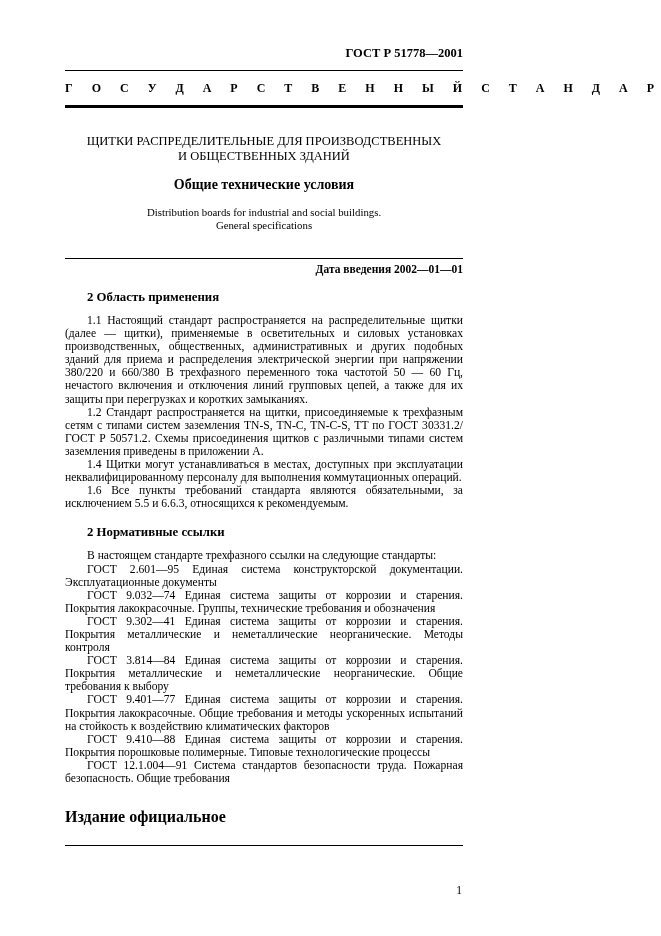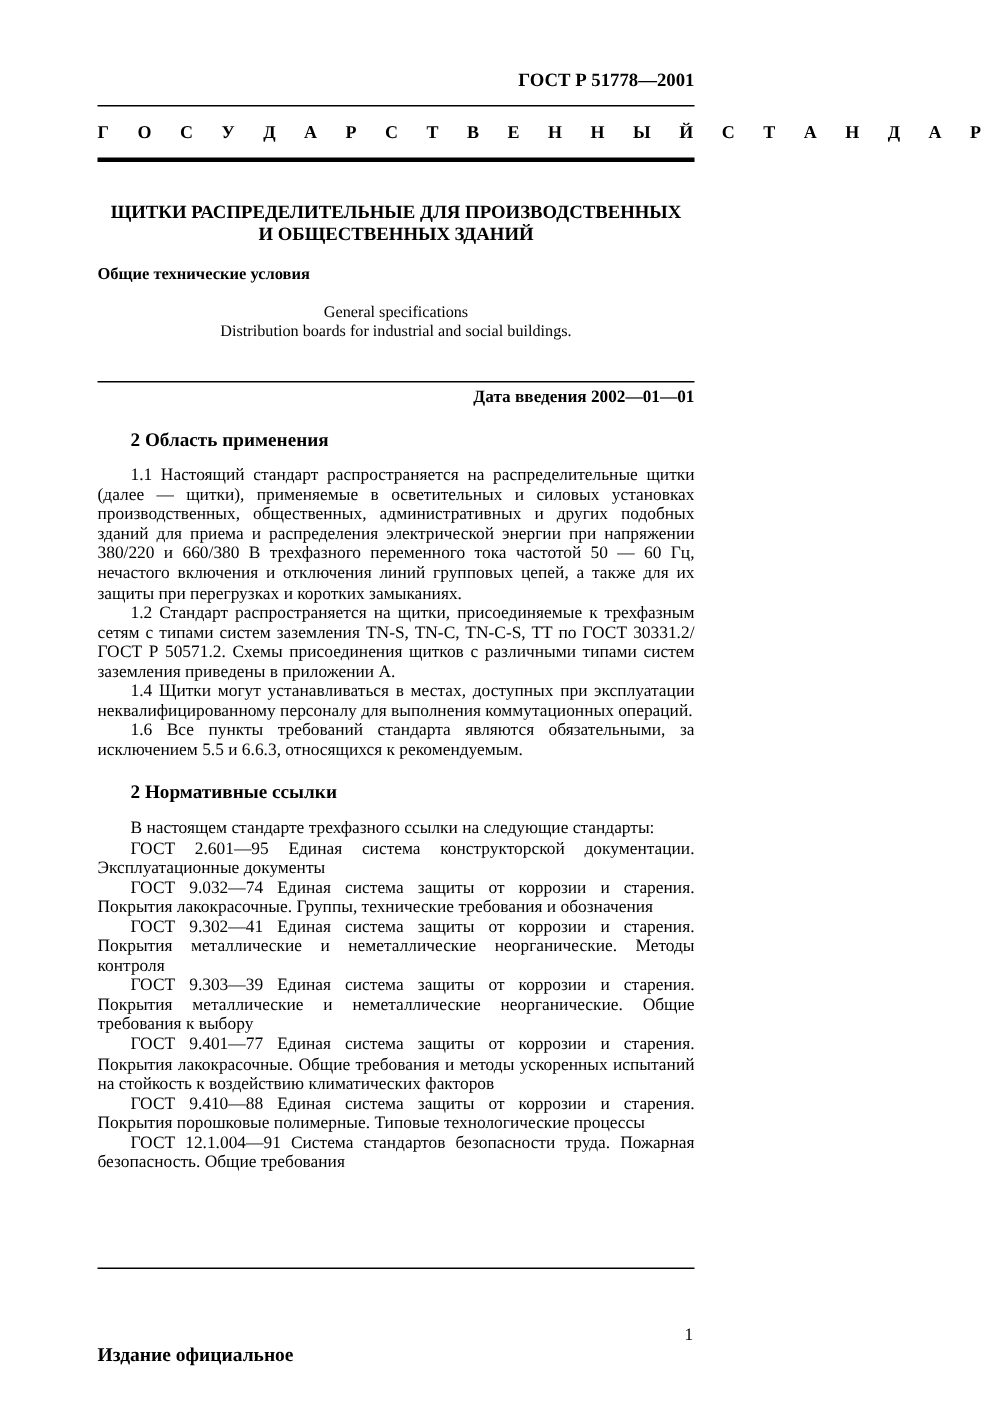--- a/index.html
+++ b/index.html
@@ -30,28 +30,29 @@
     text-align: center;
     font-weight: bold;
     font-size: 12px;
     letter-spacing: 3.5px;
     word-spacing: 9px;
     white-space: nowrap;
   }
   .main-title {
     margin-top: 26px;
     text-align: center;
-    font-weight: bold;
+    font-weight: normal;
     font-size: 12.5px;
     line-height: 14.5px;
   }
   .subtitle {
     margin-top: 14px;
+    text-align: center;
     font-weight: bold;
-    font-size: 11px;
+    font-size: 14px;
   }
   .english-title {
     margin-top: 13px;
     text-align: center;
     font-size: 10.8px;
     line-height: 12.5px;
   }
   .date-rule { margin-top: 27px; }
   .effective-date {
     margin-top: 4px;
@@ -72,23 +73,23 @@
     text-indent: 22px;
   }
   .footer-rule {
     position: absolute;
     left: 65px; right: 62px;
     top: 845px;
     border: none; border-top: 1px solid #000;
   }
   .official-edition {
     position: absolute;
-    left: 65px; top: 895px;
+    left: 65px; top: 808px;
     font-weight: bold;
-    font-size: 13px;
+    font-size: 16px;
     text-align: center;
   }
   .page-number {
     position: absolute;
     right: 63px; top: 884px;
     font-size: 11.5px;
   }
 </style>
 </head>
 <body>
@@ -104,42 +105,42 @@
   <hr class="rule rule-thick">
 
   <div class="main-title">
     <div>ЩИТКИ РАСПРЕДЕЛИТЕЛЬНЫЕ ДЛЯ ПРОИЗВОДСТВЕННЫХ</div>
     <div>И ОБЩЕСТВЕННЫХ ЗДАНИЙ</div>
   </div>
 
   <div class="subtitle">Общие технические условия</div>
 
   <div class="english-title">
+    <div>Distribution boards for industrial and social buildings.</div>
     <div>General specifications</div>
-    <div>Distribution boards for industrial and social buildings.</div>
   </div>
 
   <hr class="rule date-rule">
 
   <div class="effective-date">Дата введения 2002—01—01</div>
 
   <div class="section-heading">2  Область применения</div>
 
   <p class="para">1.1 Настоящий стандарт распространяется на распределительные щитки (далее — щитки), применяемые в осветительных и силовых установках производственных, общественных, административных и других подобных зданий для приема и распределения электрической энергии при напряжении 380/220 и 660/380 В трехфазного переменного тока частотой 50 — 60 Гц, нечастого включения и отключения линий групповых цепей, а также для их защиты при перегрузках и коротких замыканиях.</p>
   <p class="para">1.2 Стандарт распространяется на щитки, присоединяемые к трехфазным сетям с типами систем заземления TN-S, TN-C, TN-C-S, TT по ГОСТ 30331.2/ГОСТ Р 50571.2. Схемы присоединения щитков с различными типами систем заземления приведены в приложении А.</p>
   <p class="para">1.4 Щитки могут устанавливаться в местах, доступных при эксплуатации неквалифицированному персоналу для выполнения коммутационных операций.</p>
   <p class="para">1.6 Все пункты требований стандарта являются обязательными, за исключением 5.5 и 6.6.3, относящихся к рекомендуемым.</p>
 
   <div class="section-heading">2  Нормативные ссылки</div>
 
   <p class="para">В настоящем стандарте трехфазного ссылки на следующие стандарты:</p>
   <p class="para">ГОСТ 2.601—95 Единая система конструкторской документации. Эксплуатационные документы</p>
   <p class="para">ГОСТ 9.032—74 Единая система защиты от коррозии и старения. Покрытия лакокрасочные. Группы, технические требования и обозначения</p>
   <p class="para">ГОСТ 9.302—41 Единая система защиты от коррозии и старения. Покрытия металлические и неметаллические неорганические. Методы контроля</p>
-  <p class="para">ГОСТ 9.303—39 Единая система защиты от коррозии и старения. Покрытия металлические и неметаллические неорганические. Общие требования к выбору</p>
+  <p class="para">ГОСТ 3.814—84 Единая система защиты от коррозии и старения. Покрытия металлические и неметаллические неорганические. Общие требования к выбору</p>
   <p class="para">ГОСТ 9.401—77 Единая система защиты от коррозии и старения. Покрытия лакокрасочные. Общие требования и методы ускоренных испытаний на стойкость к воздействию климатических факторов</p>
   <p class="para">ГОСТ 9.410—88 Единая система защиты от коррозии и старения. Покрытия порошковые полимерные. Типовые технологические процессы</p>
   <p class="para">ГОСТ 12.1.004—91 Система стандартов безопасности труда. Пожарная безопасность. Общие требования</p>
 
   <hr class="footer-rule">
   <div class="official-edition">Издание официальное</div>
   <div class="page-number">1</div>
 
 </div>
 

